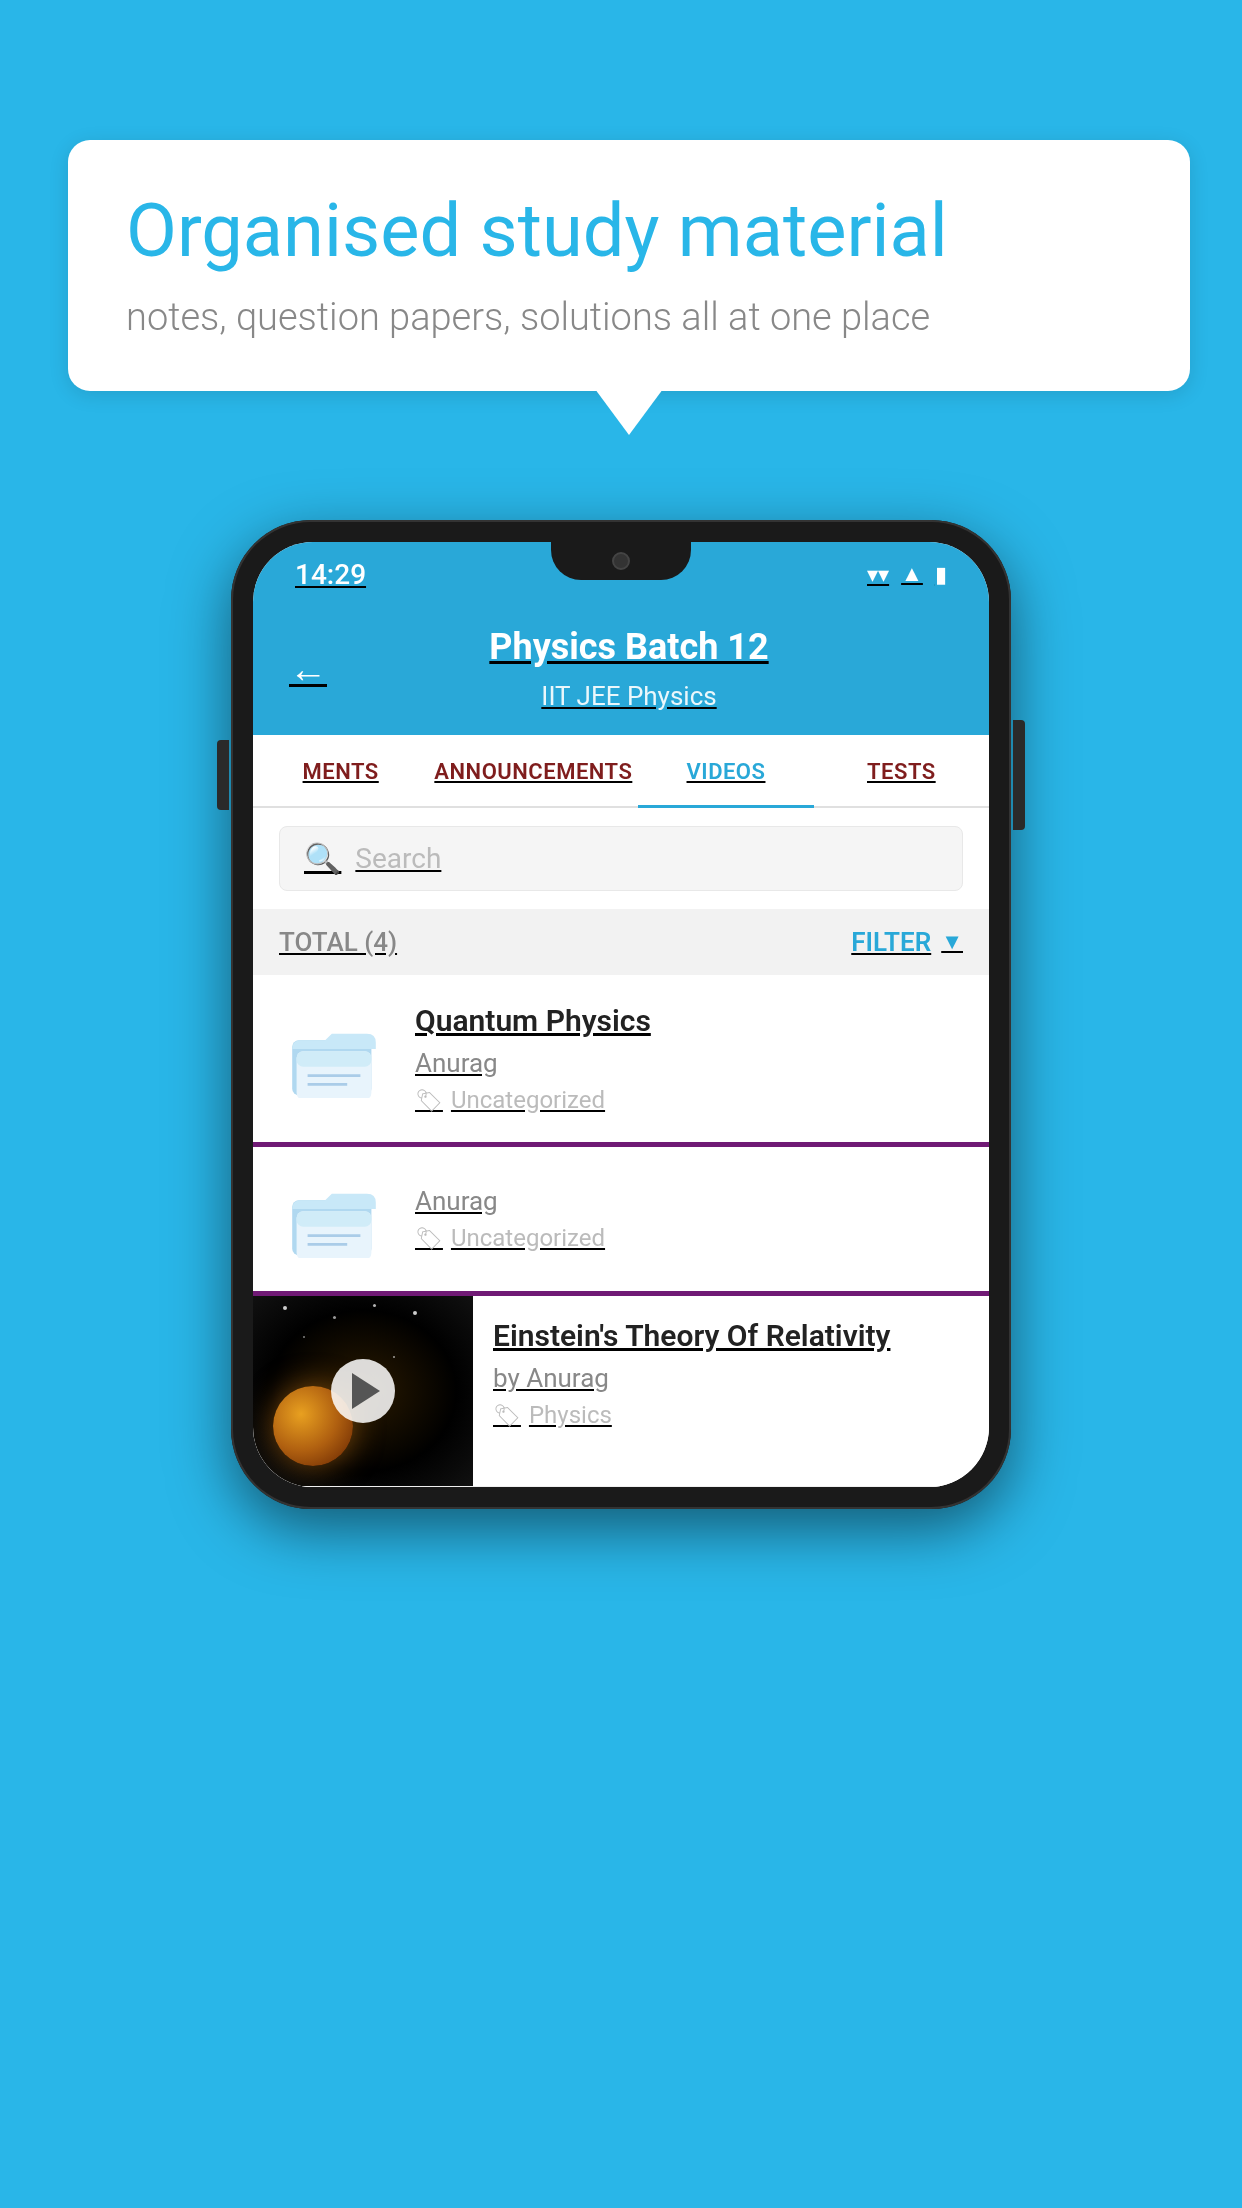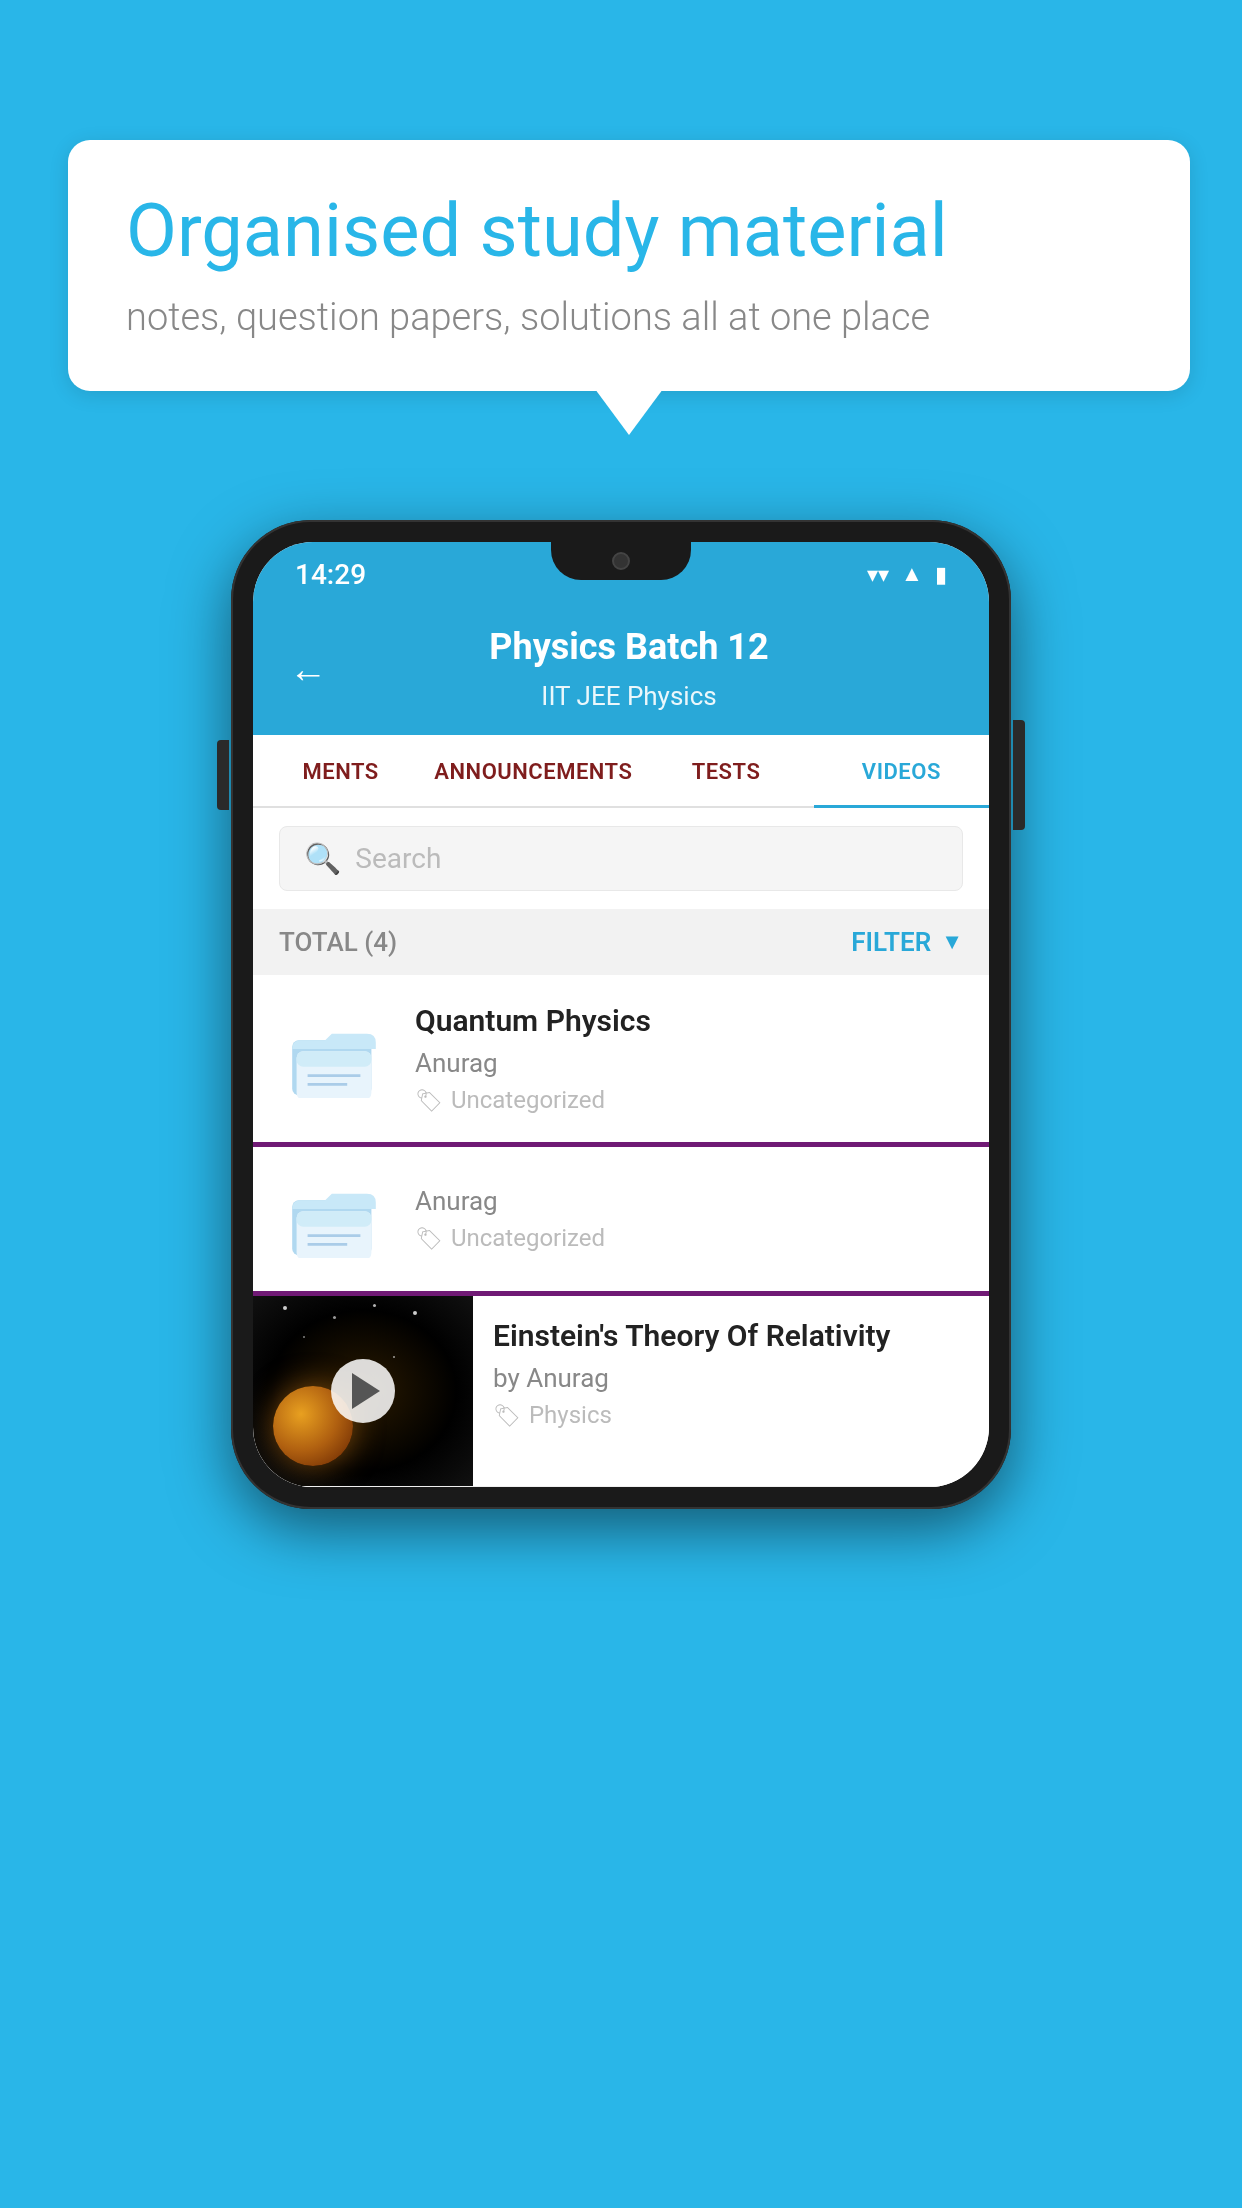--- a/index.html
+++ b/index.html
@@ -53,20 +53,21 @@
       font-weight: 300;
     }
 
     
     .phone-wrapper {
       position: absolute;
       top: 520px;
       left: 50%;
       transform: translateX(-50%);
       width: 780px;
+      text-decoration: underline;
     }
 
     .phone-outer {
       background: #1a1a1a;
       border-radius: 80px;
       padding: 22px;
       box-shadow: 0 20px 60px rgba(0,0,0,0.5), inset 0 0 0 2px #333;
       position: relative;
     }
 
@@ -420,22 +421,22 @@
         <span class="back-arrow">←</span>
         <div class="app-bar-title-group">
           <div class="app-bar-title">Physics Batch 12</div>
           <div class="app-bar-subtitle">IIT JEE   Physics</div>
         </div>
       </div>
 
       <div class="tabs">
         <div class="tab">MENTS</div>
         <div class="tab">ANNOUNCEMENTS</div>
+        <div class="tab active">VIDEOS</div>
         <div class="tab">TESTS</div>
-        <div class="tab active">VIDEOS</div>
       </div>
 
       <div class="search-bar-container">
         <div class="search-bar">
           <span class="search-icon">🔍</span>
           <span class="search-text">Search</span>
         </div>
       </div>
 
       <div class="filter-bar">

